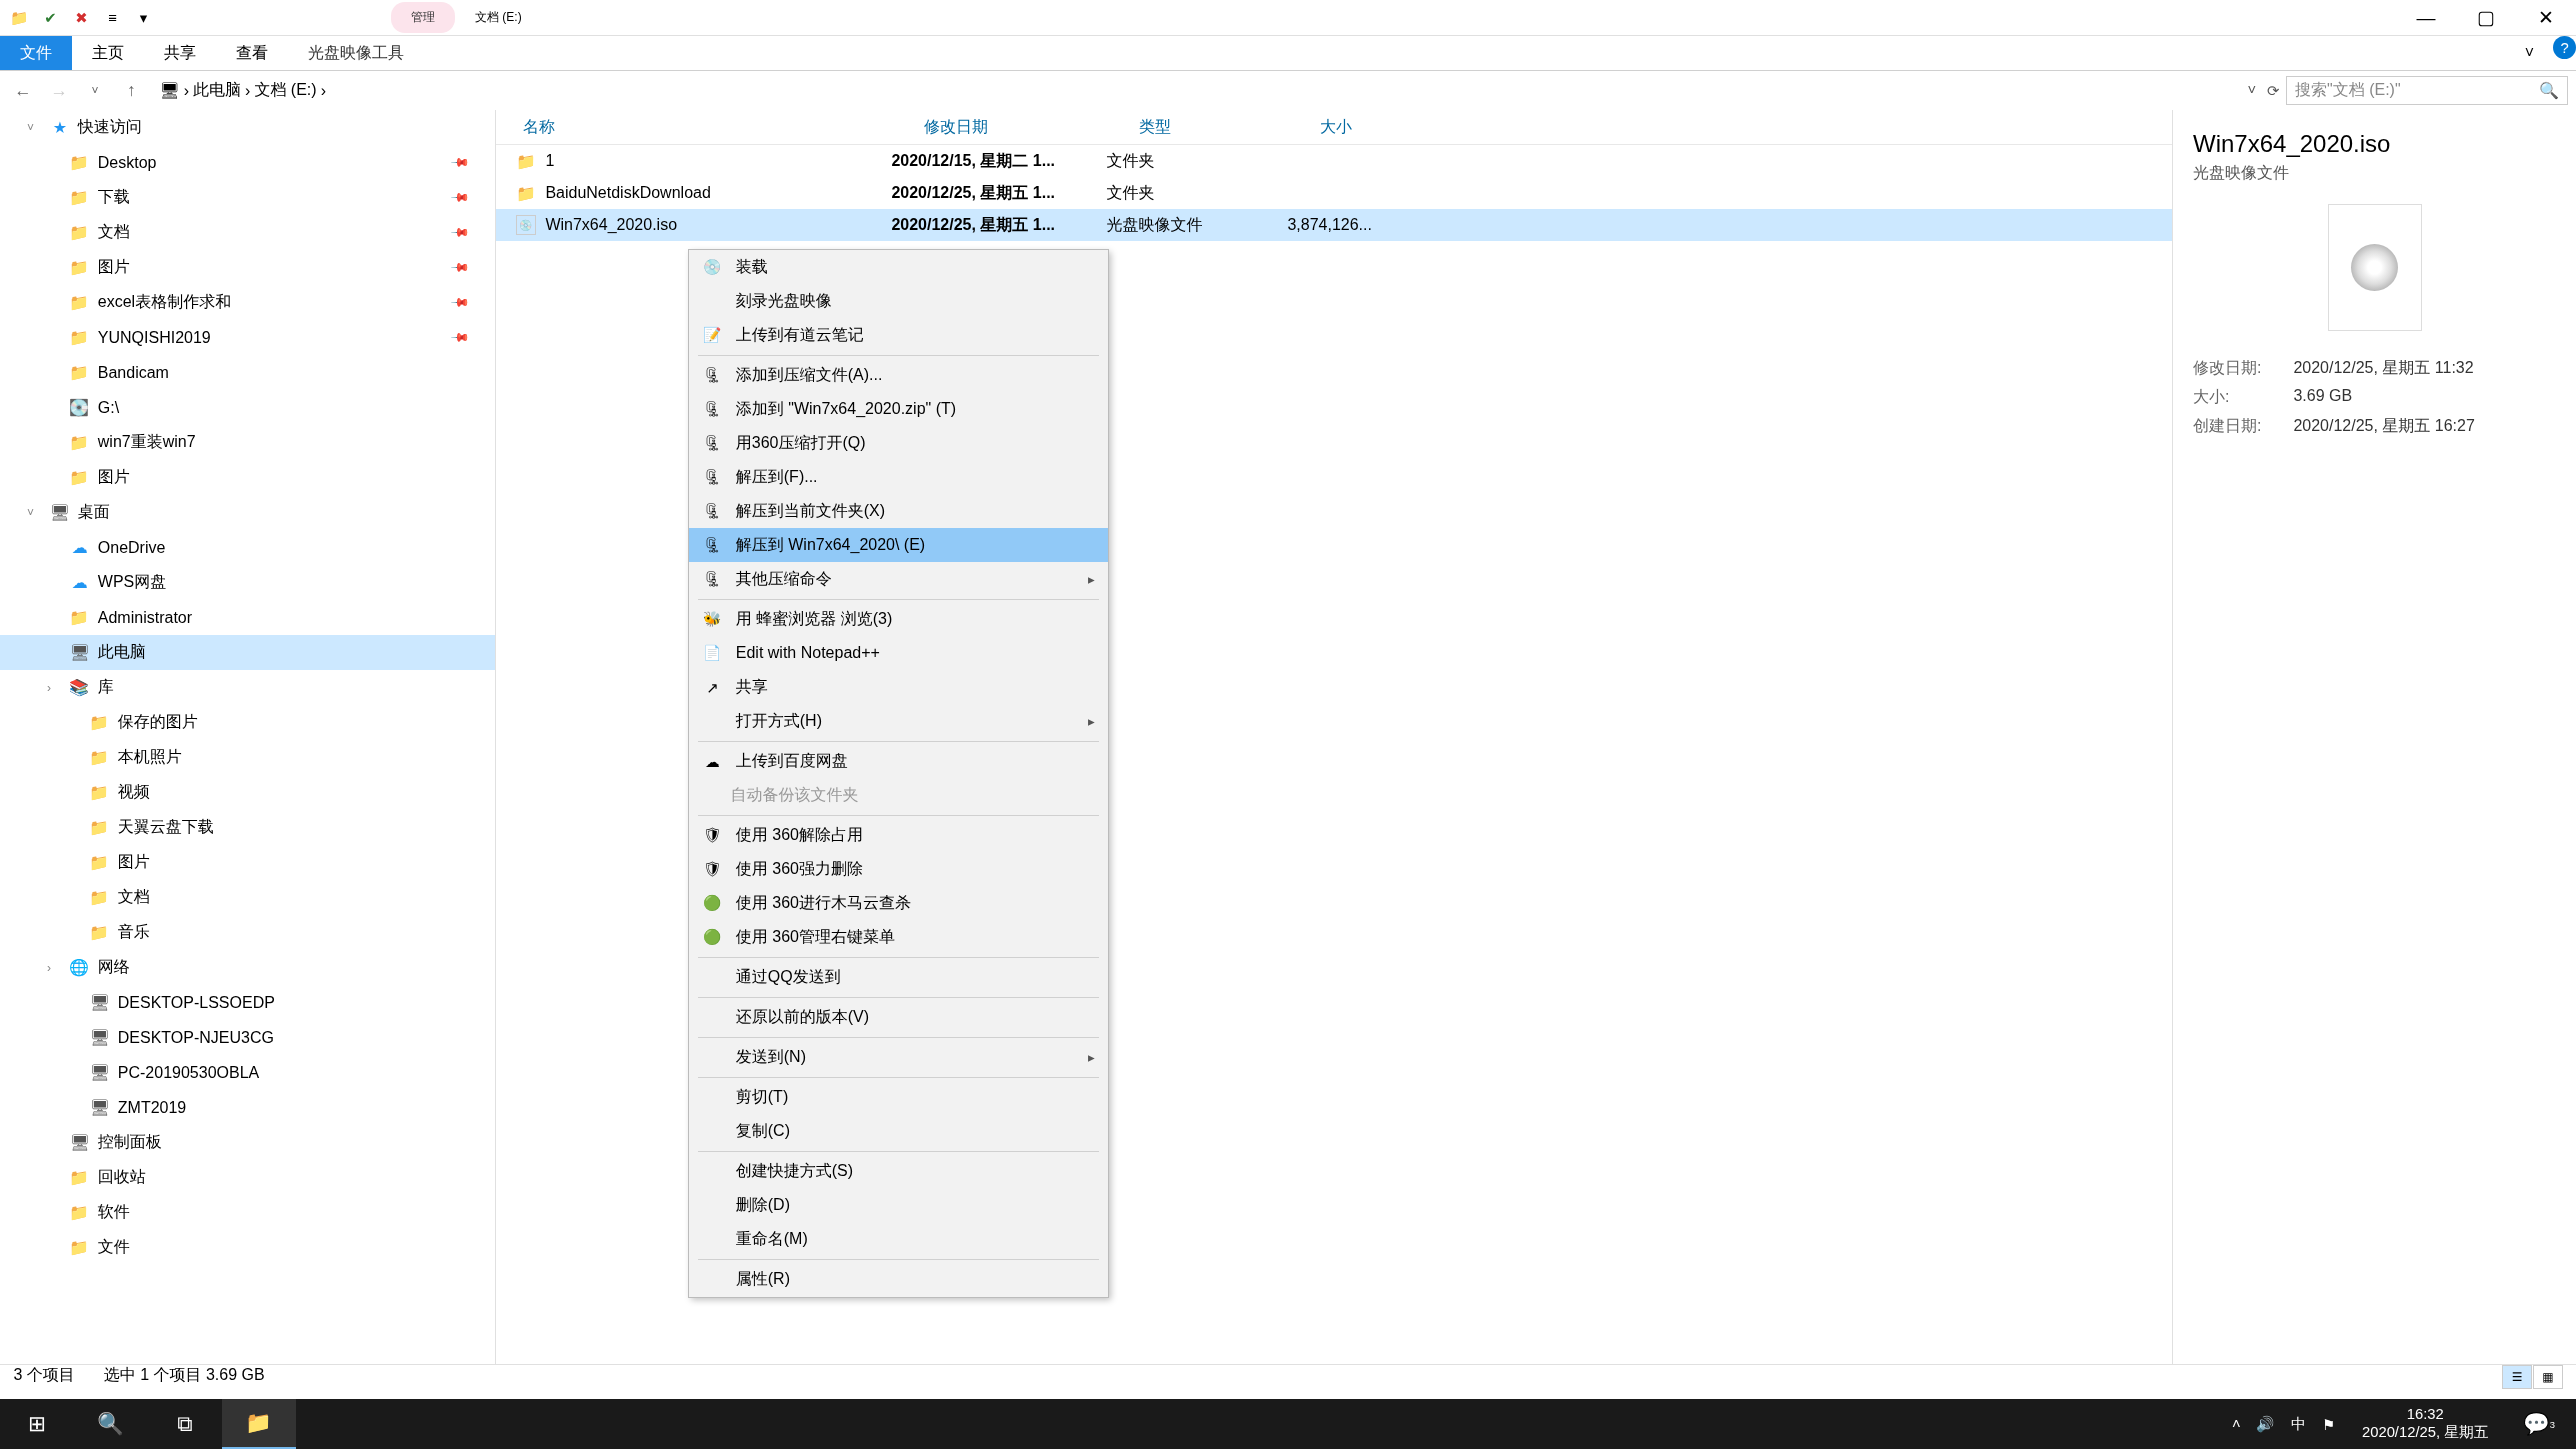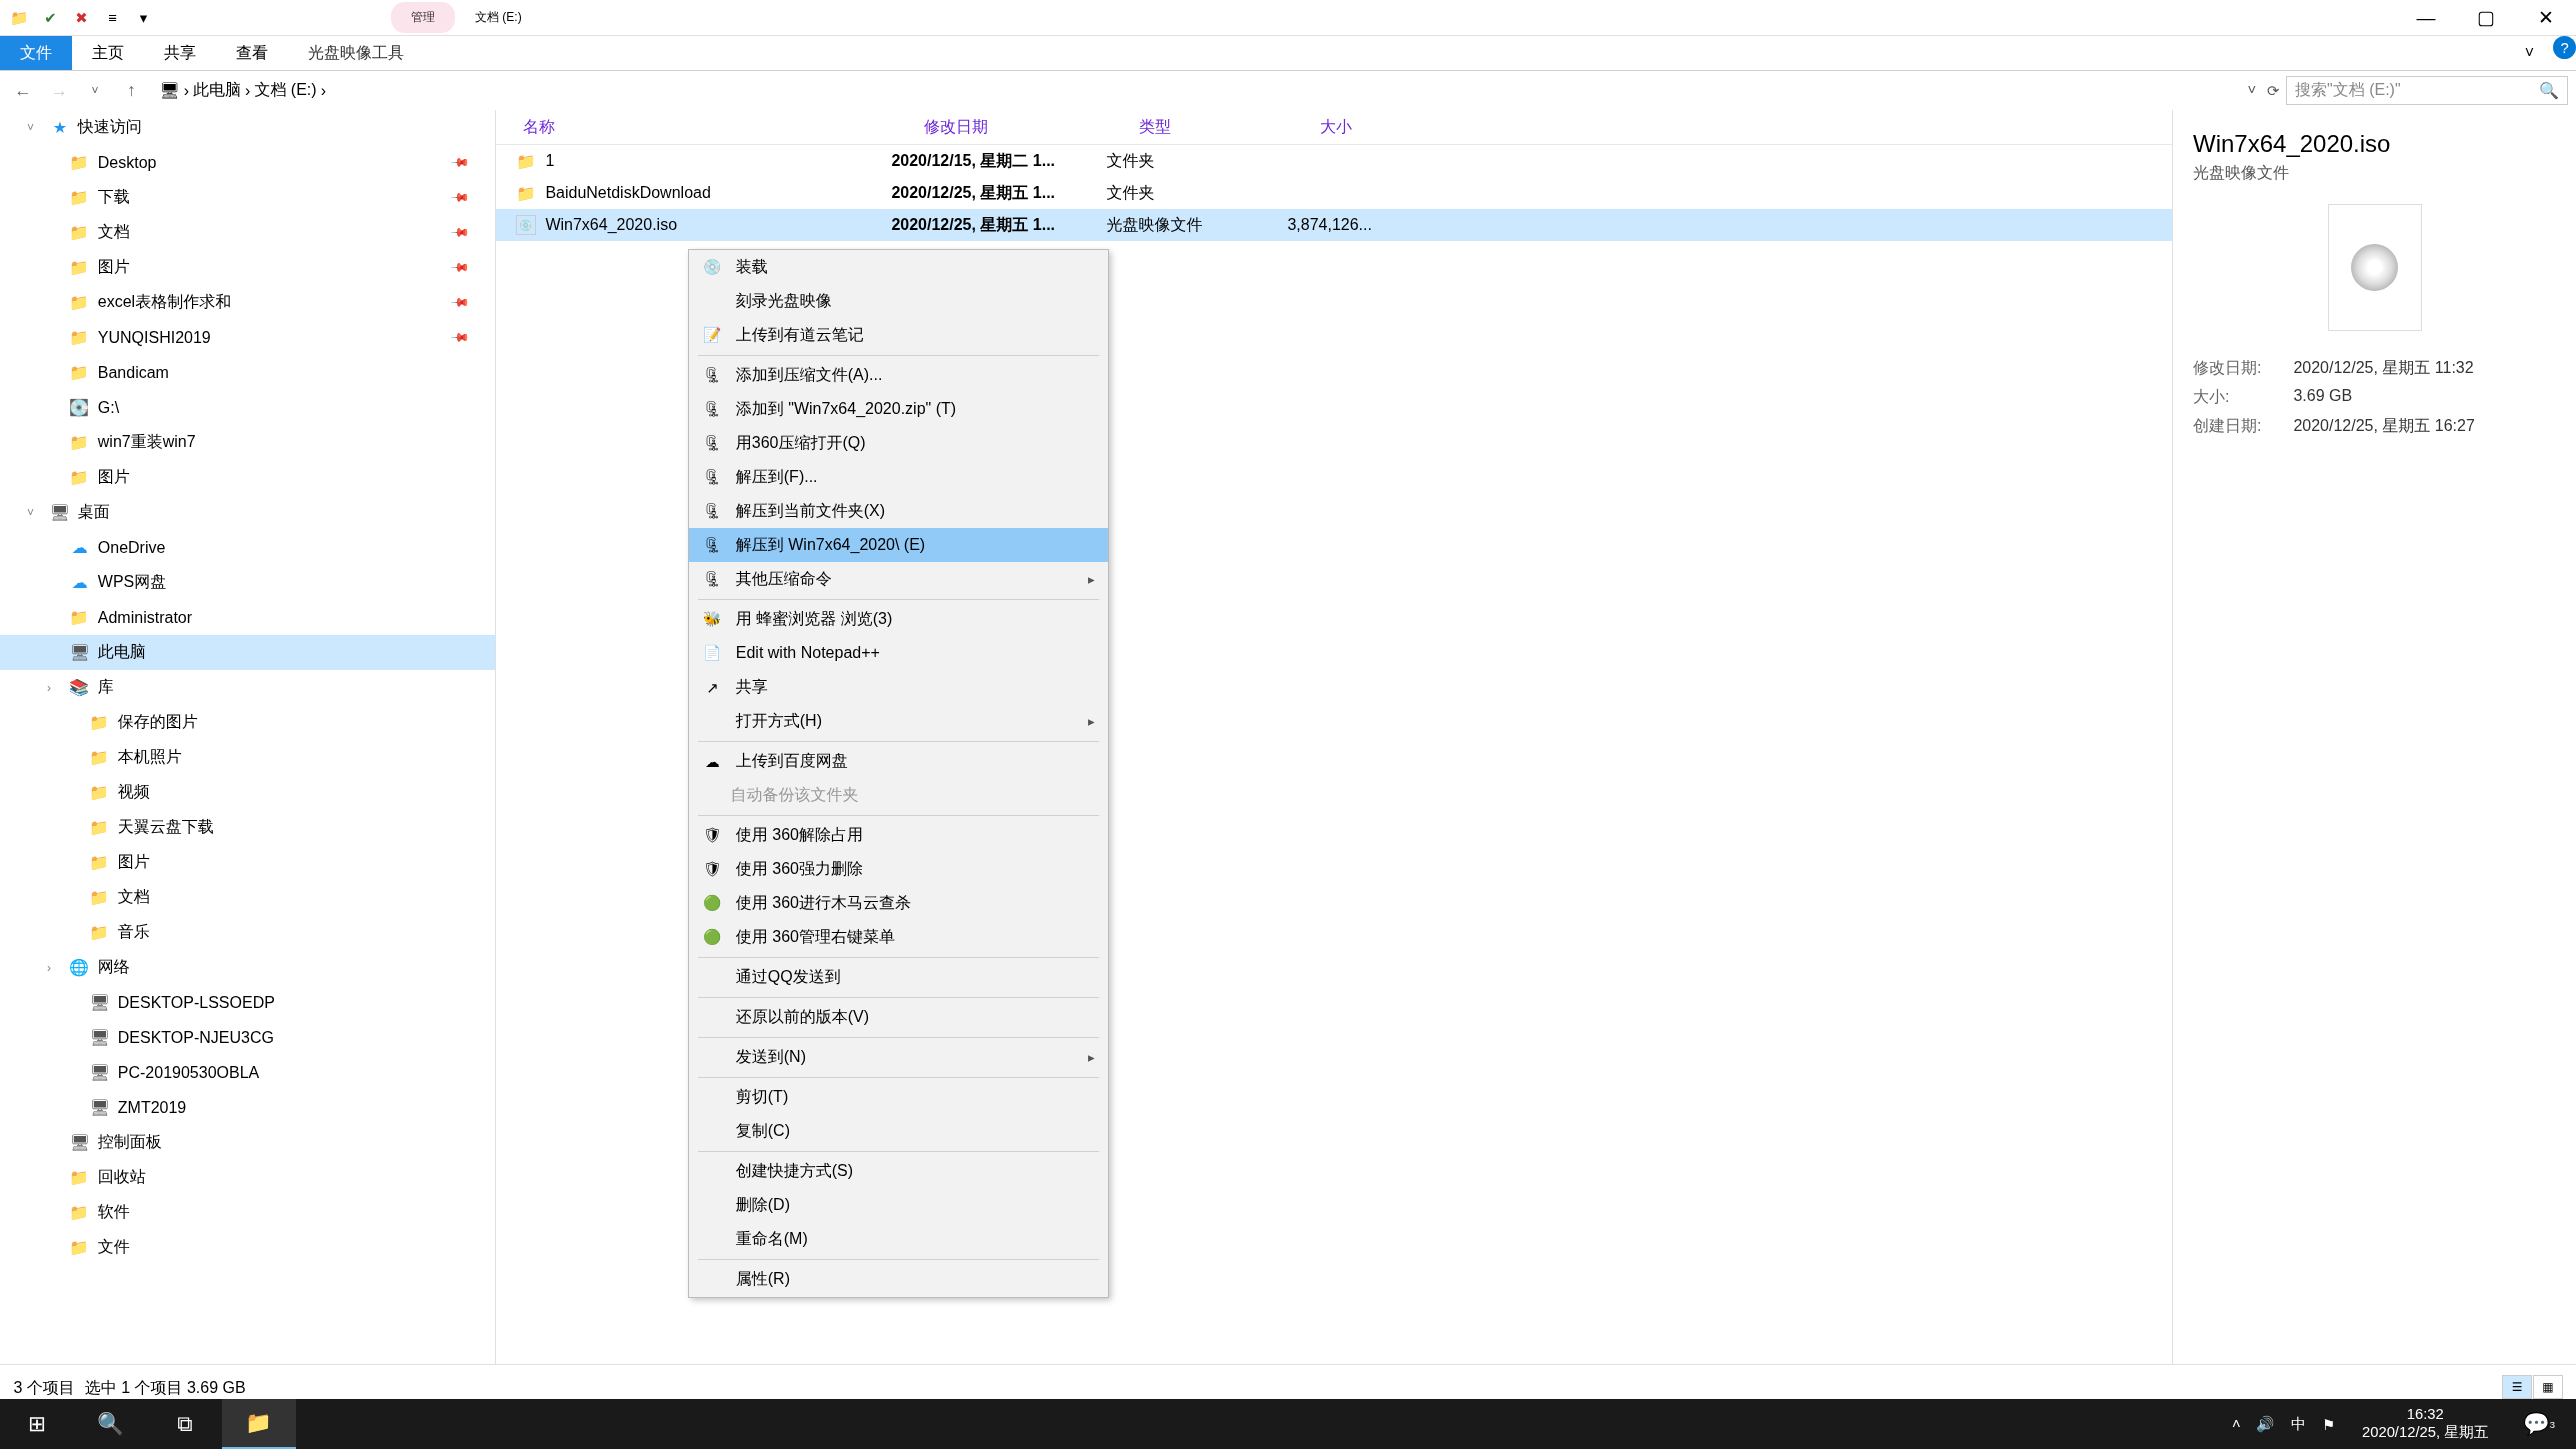--- a/index.html
+++ b/index.html
@@ -49,21 +49,21 @@
   .sb-ic.monitor { color: #555; }
   .sb-ic.cloud { color: #2196f3; }
   .sb-ic.disk { color: #888; }
   .sb-ic.net { color: #2196f3; }
   .sb-ic.lib { color: #2196f3; }
   .sb-caret { width: 14.8px; color: #888; font-size: 12px; }
   .pin { margin-left: auto; color: #999; font-size: 12px; transform: rotate(45deg); margin-right: 20px; }
 
   
   .filelist { flex: 1; display: flex; flex-direction: column; }
-  .fl-header { display: flex; border-bottom: 0.7px solid #e8e8e8; height: 35px; align-items: center; color: #6d28d9; font-size: 16px; }
+  .fl-header { display: flex; border-bottom: 0.7px solid #e8e8e8; height: 35px; align-items: center; color: #0369a1; font-size: 16px; }
   .col-name { width: 396px; padding-left: 27px; }
   .col-date { width: 215px; margin-left: 32px; }
   .col-type { width: 181px; }
   .col-size { width: 154px; text-align: left; }
   .fl-row { display: flex; align-items: center; height: 32px; font-size: 16px; }
   .fl-row.selected { background: #cce8ff; }
   .row-ic { width: 20px; height: 20px; margin-left: 20px; margin-right: 9.4px; display: inline-flex; align-items: center; justify-content: center; }
   .row-ic.folder { color: #ffc966; }
   .row-ic.iso { color: #ddd; border: 0.7px solid #ccc; font-size: 10.7px; }
   .row-name { width: 346px; }
@@ -84,21 +84,21 @@
   
   .ctxmenu { position: absolute; top: 249px; left: 688px; width: 421px; background: #f2f2f2; border: 0.7px solid #bbb; box-shadow: 3.4px 3.4px 6.7px rgba(0,0,0,.25); }
   .cm-item { display: flex; align-items: center; gap: 13.4px; padding: 4px 13.4px; font-size: 16px; height: 34px; }
   .cm-item.highlight { background: #91c9f7; }
   .cm-item.disabled { color: #999; gap: 8px; }
   .cm-ic { width: 20px; height: 20px; display: inline-flex; align-items: center; justify-content: center; font-size: 14.8px; }
   .cm-sep { height: 0.7px; background: #d0d0d0; margin: 2.7px 9.4px; }
   .cm-arrow { margin-left: auto; color: #555; font-size: 13.4px; }
 
   
-  .statusbar { height: 35px; display: flex; align-items: flex-end; padding: 0 13.4px; border-top: 0.7px solid #e0e0e0; font-size: 16px; gap: 10px; }
+  .statusbar { height: 35px; display: flex; align-items: flex-start; padding: 0 13.4px; border-top: 0.7px solid #e0e0e0; font-size: 16px; gap: 29px; }
   .sb-view { margin-left: auto; display: flex; gap: 1.3px; }
   .sb-view div { width: 29.5px; height: 24px; border: 0.7px solid #ccc; display:flex;align-items:center;justify-content:center;font-size:12px; }
   .sb-view .active { background: #cce8ff; }
 
   
   .taskbar { height: 50px; background: #1a1a1a; display: flex; align-items: center; color: #fff; }
   .tb-btn { width: 74px; height: 50px; display: flex; align-items: center; justify-content: center; font-size: 21.5px; }
   .tb-btn.active { background: #333; border-bottom: 2.7px solid #76b9ed; }
   .tb-spacer { flex: 1; }
   .tray { display: flex; align-items: center; gap: 16px; padding: 0 13.4px; font-size: 14.8px; }

